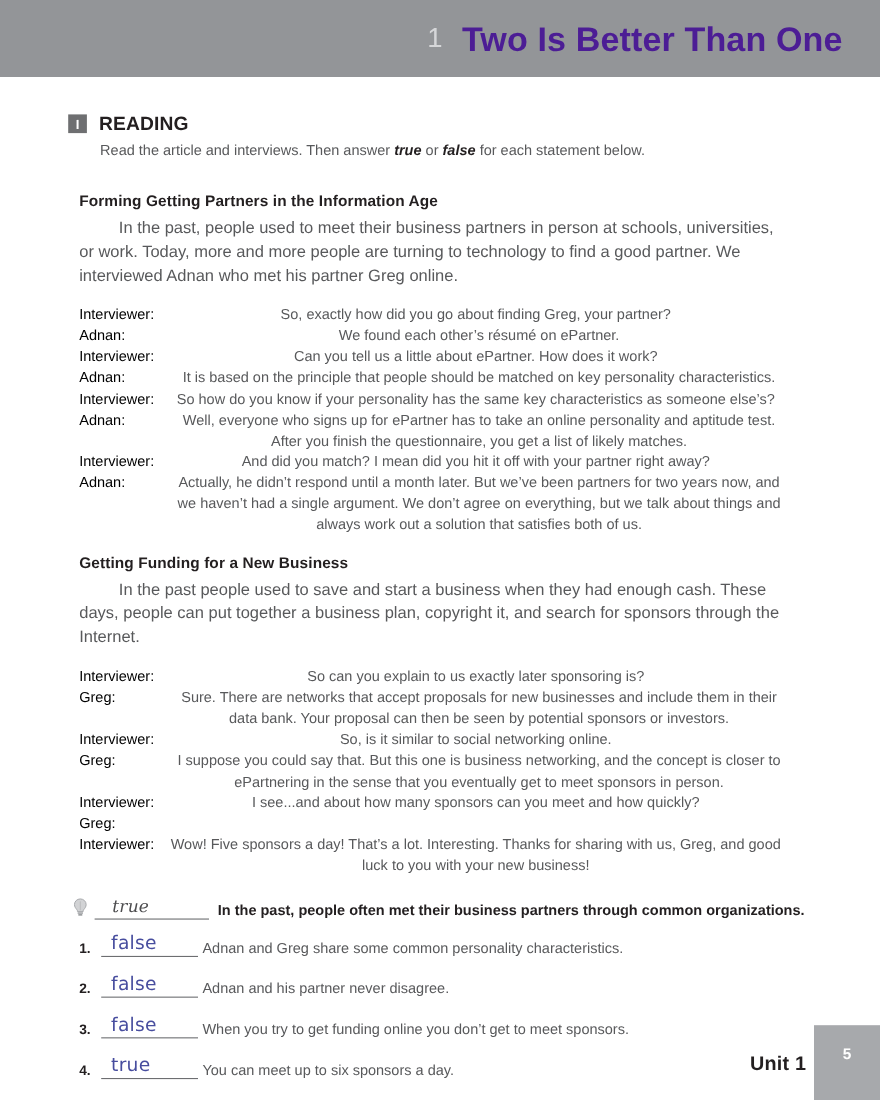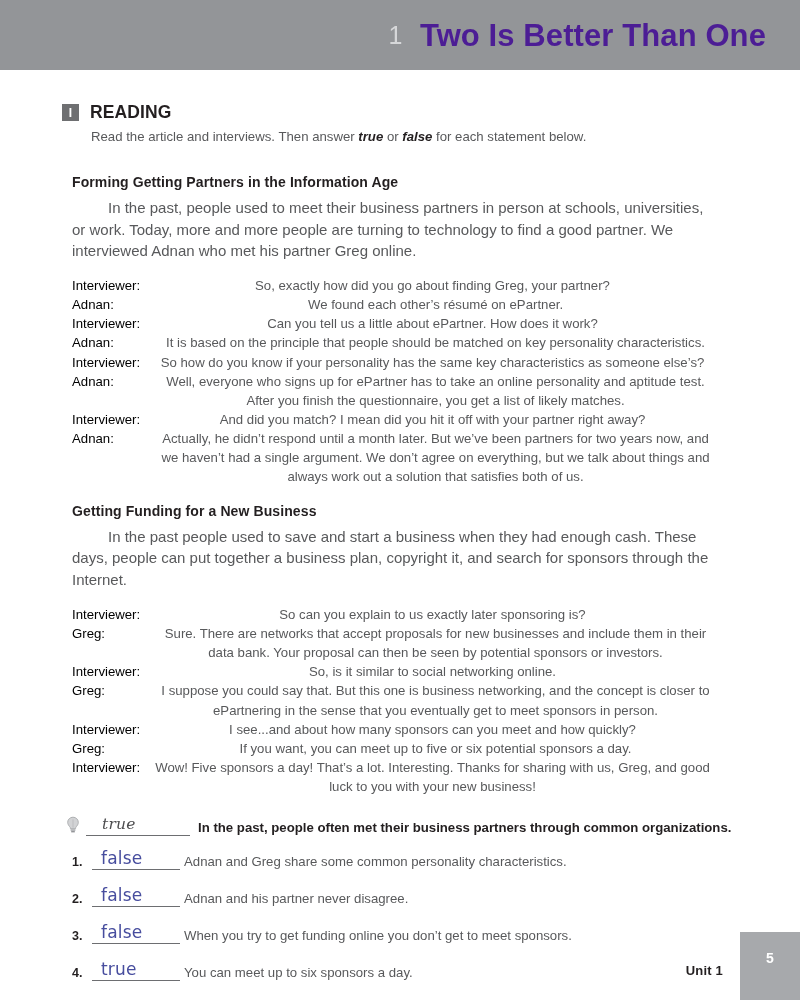--- a/index.html
+++ b/index.html
@@ -224,23 +224,23 @@
   
   .footer {
     position: absolute;
     left: 0;
     bottom: 0;
     width: 800px;
     height: 68px;
   }
   .footer-unit {
     position: absolute;
-    right: 77px;
+    right: 67px;
     bottom: 22px;
-    font-size: 13px;
+    font-size: 18px;
     font-weight: 700;
     color: #231f20;
     letter-spacing: 0.2px;
   }
   .footer-page-box {
     position: absolute;
     right: 0;
     bottom: 0;
     width: 60px;
     height: 68px;
@@ -336,21 +336,20 @@
           <div class="dlg-row indented">
             <span class="dlg-speaker">Greg:</span>
             <span class="dlg-text">I suppose you could say that. But this one is business networking, and the concept is closer to ePartnering in the sense that you eventually get to meet sponsors in person.</span>
           </div>
           <div class="dlg-row">
             <span class="dlg-speaker">Interviewer:</span>
             <span class="dlg-text">I see...and about how many sponsors can you meet and how quickly?</span>
           </div>
           <div class="dlg-row indented">
             <span class="dlg-speaker">Greg:</span>
-            <span class="dlg-text">If you want, you can meet up to five or six potential sponsors a day.</span>
           </div>
           <div class="dlg-row">
             <span class="dlg-speaker">Interviewer:</span>
             <span class="dlg-text">Wow! Five sponsors a day! That’s a lot. Interesting. Thanks for sharing with us, Greg, and good luck to you with your new business!</span>
           </div>
         </div>
       </div>
 
     <div class="answers">
 

